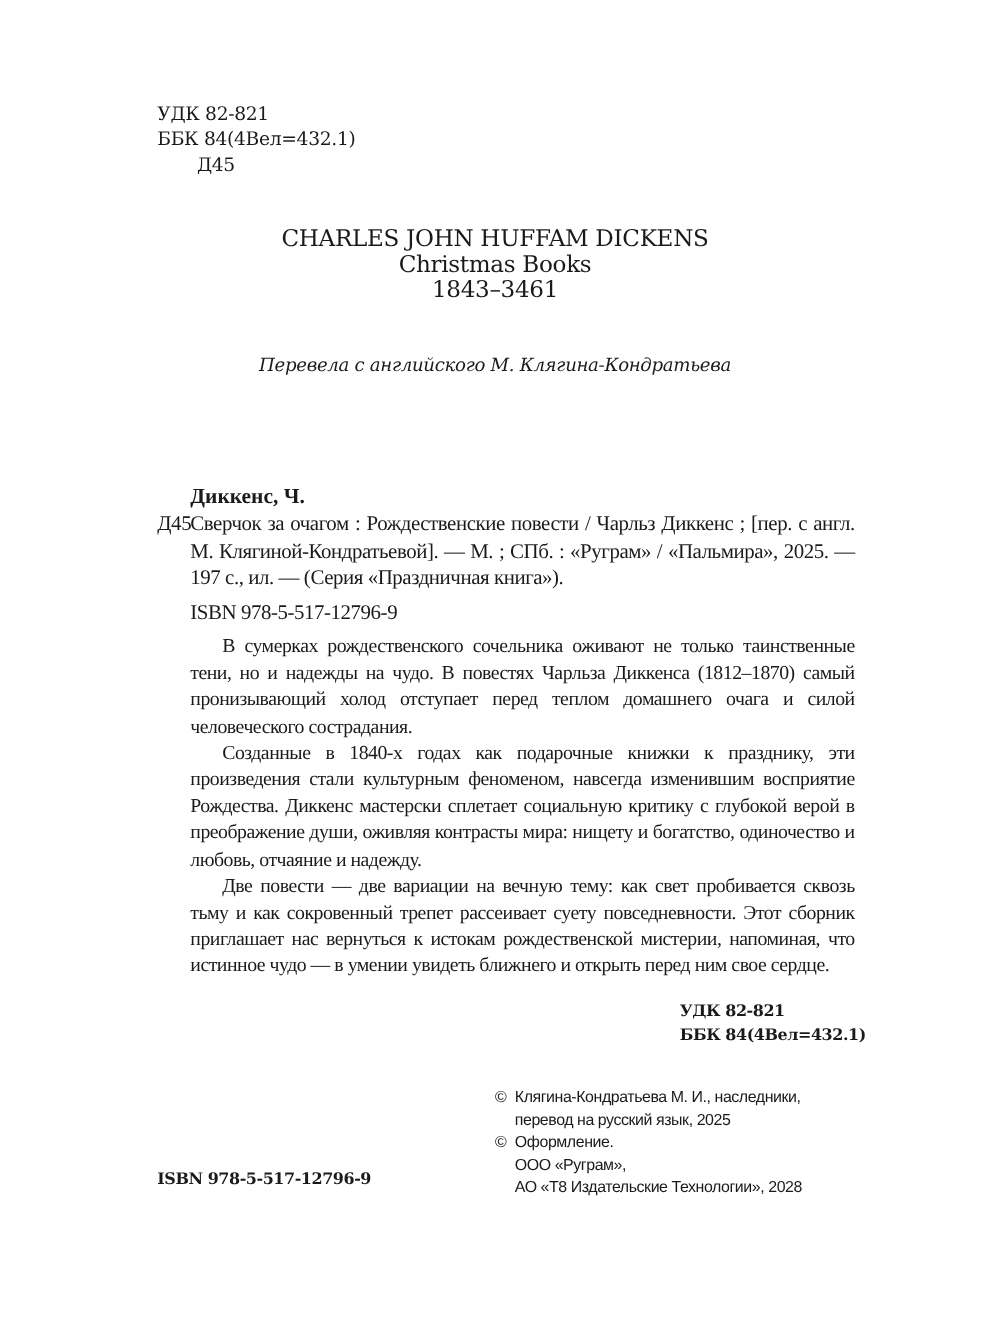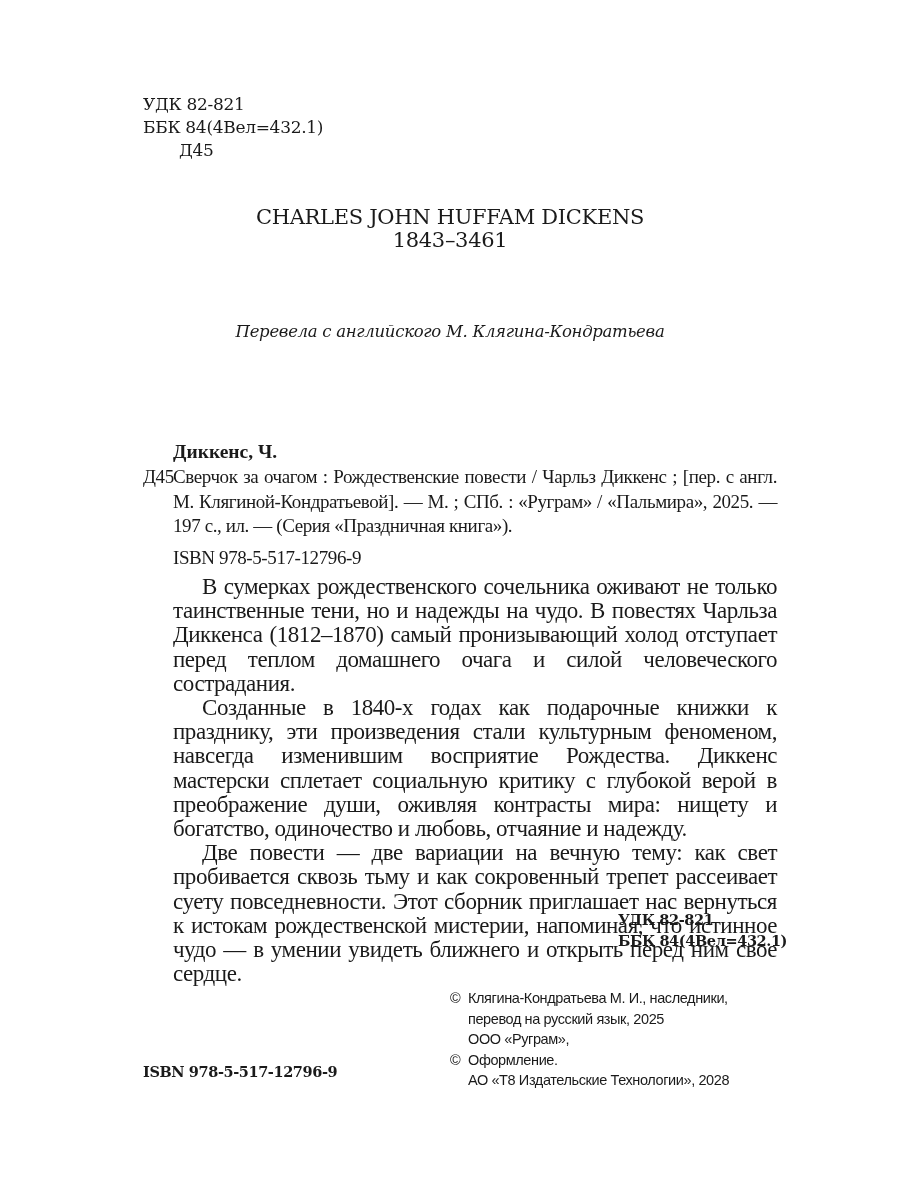--- a/index.html
+++ b/index.html
@@ -84,21 +84,21 @@
       margin-left: 30px;
       margin-top: 7px;
       font-family: "Liberation Serif", serif;
       font-size: 19px;
       letter-spacing: -0.4px;
     }
     .annot {
       margin-top: 5px;
       padding-left: 30px;
       font-family: "Liberation Serif", serif;
-      font-size: 23px;
+      font-size: 18px;
       letter-spacing: -0.45px;
       text-align: justify;
     }
     .annot p {
       margin: 0;
       text-indent: 29px;
       line-height: 24.2px;
     }
 
     
@@ -138,20 +138,21 @@
 <body>
 
 <div class="abs top-class">
   <div>УДК 82-821</div>
   <div>ББК 84(4Вел=432.1)</div>
   <div class="indent">Д45</div>
 </div>
 
 <div class="abs orig-title">
   <div>CHARLES JOHN HUFFAM DICKENS</div>
+  <div>Christmas Books</div>
   <div>1843–3461</div>
 </div>
 
 <div class="abs translator">Перевела с английского М. Клягина-Кондратьева</div>
 
 <div class="abs biblio">
   <div class="author">Диккенс, Ч.</div>
   <div class="record">
     <span class="code">Д45</span>
     <span>Сверчок за очагом : Рождественские повести / Чарльз Диккенс ; [пер. с англ. М. Клягиной-Кондратьевой]. — М. ; СПб. : «Руграм» / «Пальмира», 2025. — 197 с., ил. — (Серия «Праздничная книга»).</span>
@@ -168,20 +169,20 @@
 <div class="abs bottom-class">
   <div>УДК 82-821</div>
   <div>ББК 84(4Вел=432.1)</div>
 </div>
 
 <div class="abs copyright">
   <div class="line">
     <span class="sym">©</span><span>Клягина-Кондратьева М. И., наследники,</span>
   </div>
   <div class="line cont">перевод на русский язык, 2025</div>
-  <div class="line cont">ООО «Руграм»,</div>
   <div class="line">
     <span class="sym">©</span><span>Оформление.</span>
   </div>
+  <div class="line cont">ООО «Руграм»,</div>
   <div class="line cont">АО «Т8 Издательские Технологии», 2028</div>
 </div>
 
 <div class="abs bottom-isbn">ISBN 978-5-517-12796-9</div>
 
 </body></html>

